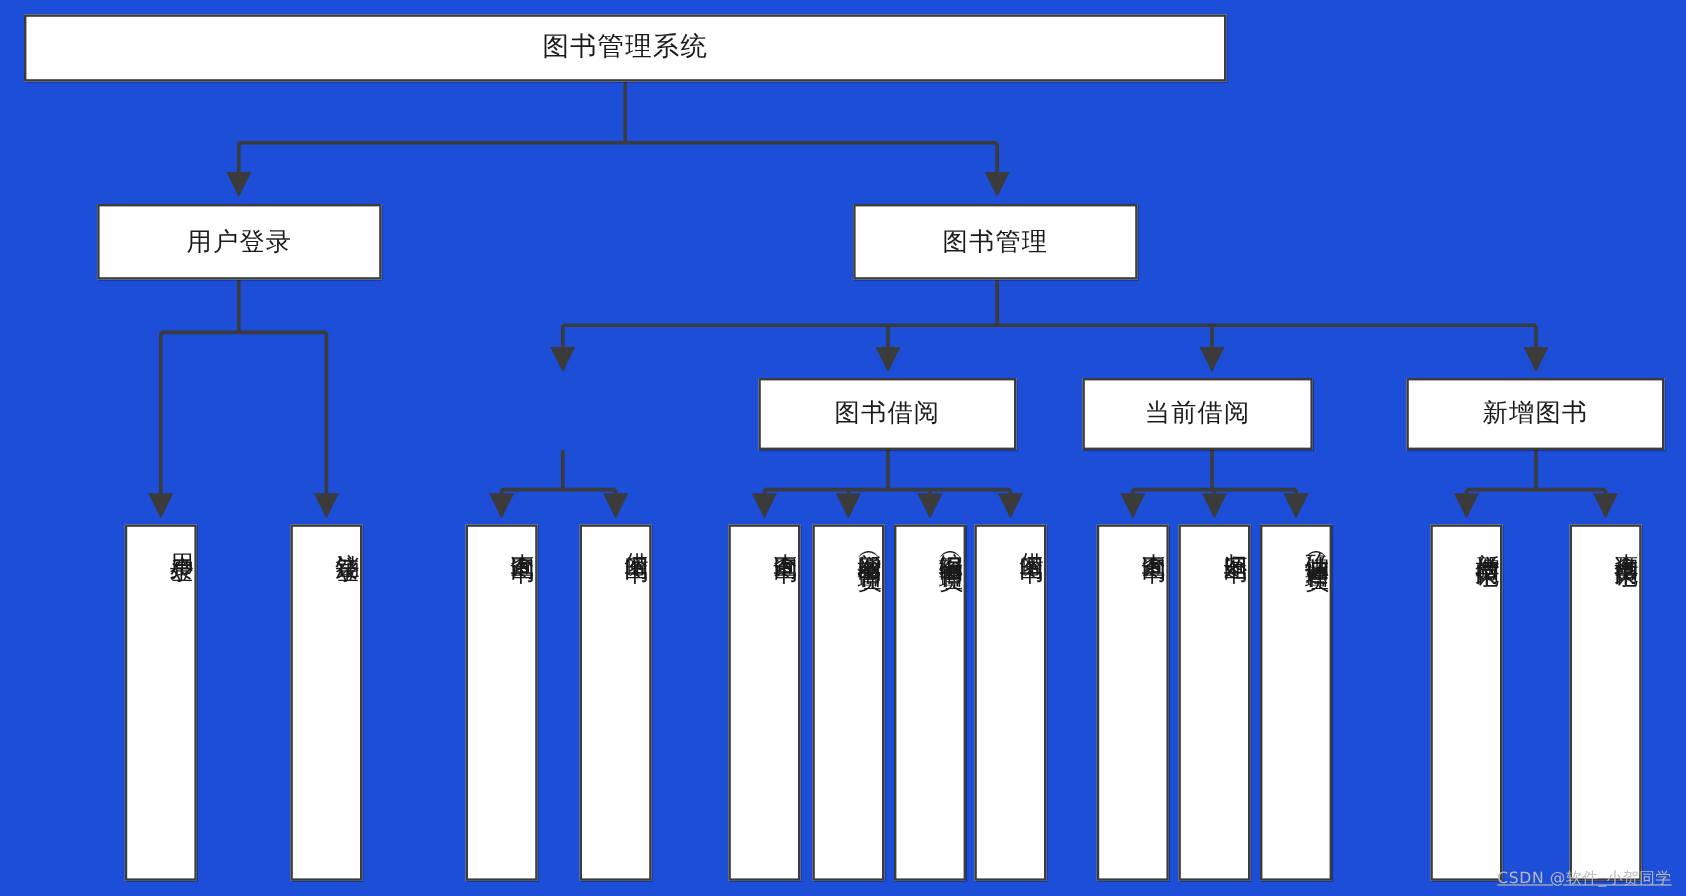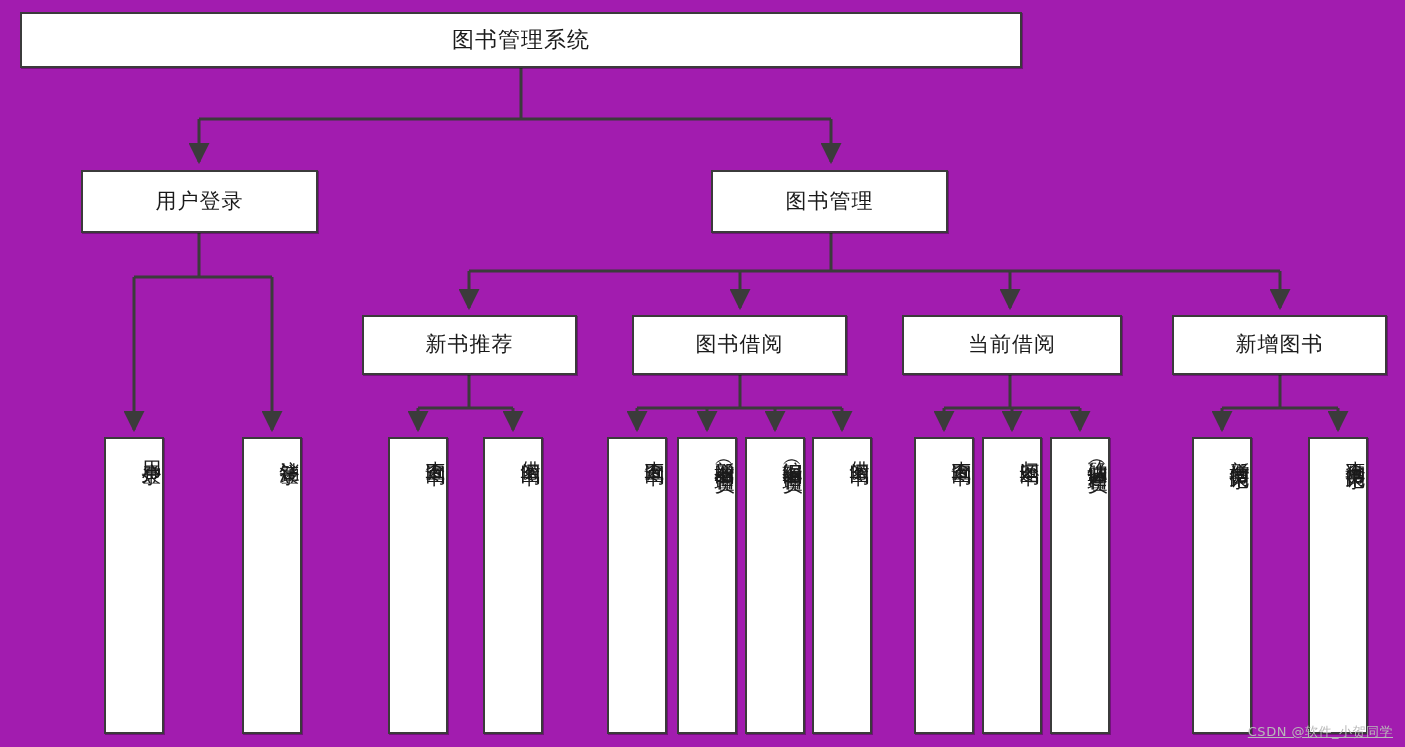--- a/index.html
+++ b/index.html
@@ -7,21 +7,21 @@
     padding: 0;
     background: #ffffff;
   }
   body {
     font-family: "DejaVu Sans", "Liberation Sans", sans-serif;
   }
   #canvas {
     position: relative;
     width: 1405px;
     height: 747px;
-    background: #a21caf;
+    background: #1d4ed8;
     overflow: hidden;
   }
   #wires {
     position: absolute;
     left: 0;
     top: 0;
     width: 1405px;
     height: 747px;
     pointer-events: none;
   }
@@ -134,27 +134,24 @@
     <span>图书管理系统</span>
   </div>
 
   <div class="node h" style="left:81px; top:170px; width:237px; height:63px;">
     <span>用户登录</span>
   </div>
   <div class="node h" style="left:711px; top:170px; width:237px; height:63px;justify-content:center;">
     <span>图书管理</span>
   </div>
 
-  <div class="node h" style="left:362px; top:315px; width:215px; height:60px;">
-    <span>新书推荐</span>
-  </div>
   <div class="node h" style="left:632px; top:315px; width:215px; height:60px;">
     <span>图书借阅</span>
   </div>
-  <div class="node h" style="left:902px; top:315px; width:220px; height:60px;">
+  <div class="node h" style="left:902px; top:315px; width:192px; height:60px;">
     <span>当前借阅</span>
   </div>
   <div class="node h" style="left:1172px; top:315px; width:215px; height:60px;">
     <span>新增图书</span>
   </div>
 
   <div class="node v" style="left:104px; top:437px; width:60px; height:297px;">
     <span>用户登录</span>
   </div>
   <div class="node v" style="left:242px; top:437px; width:60px; height:297px;">

